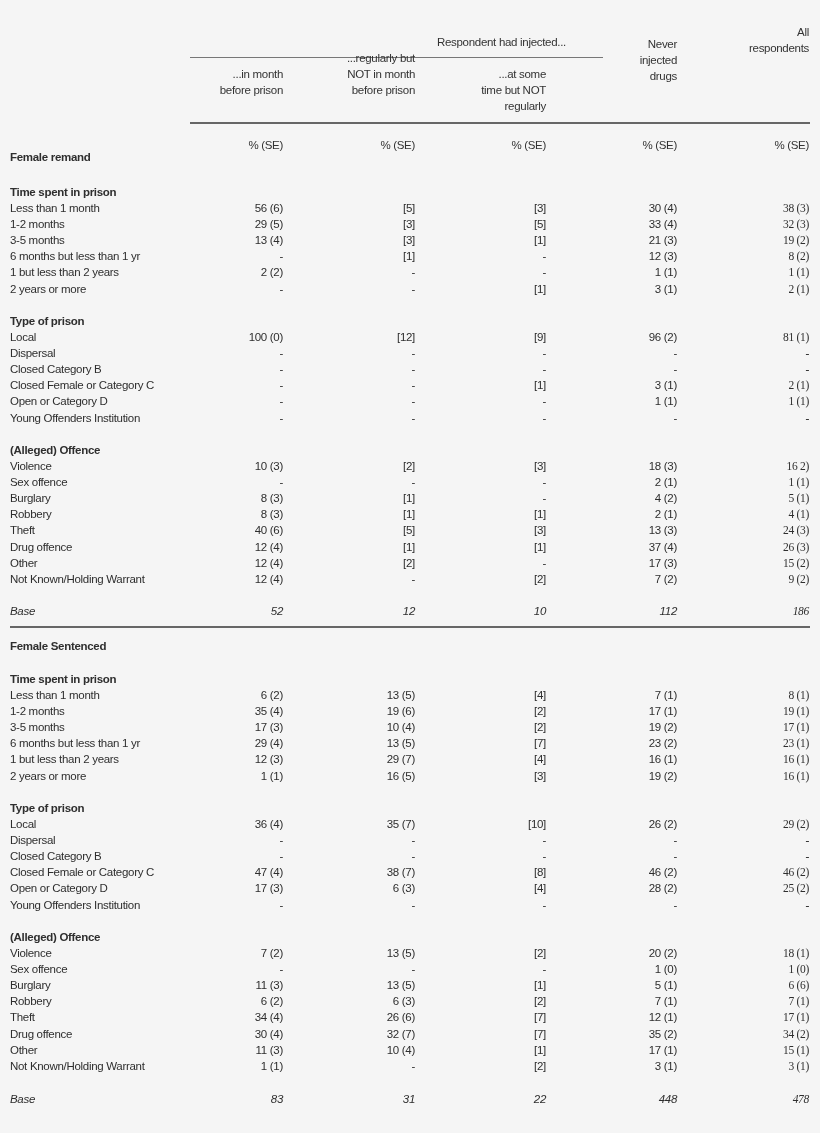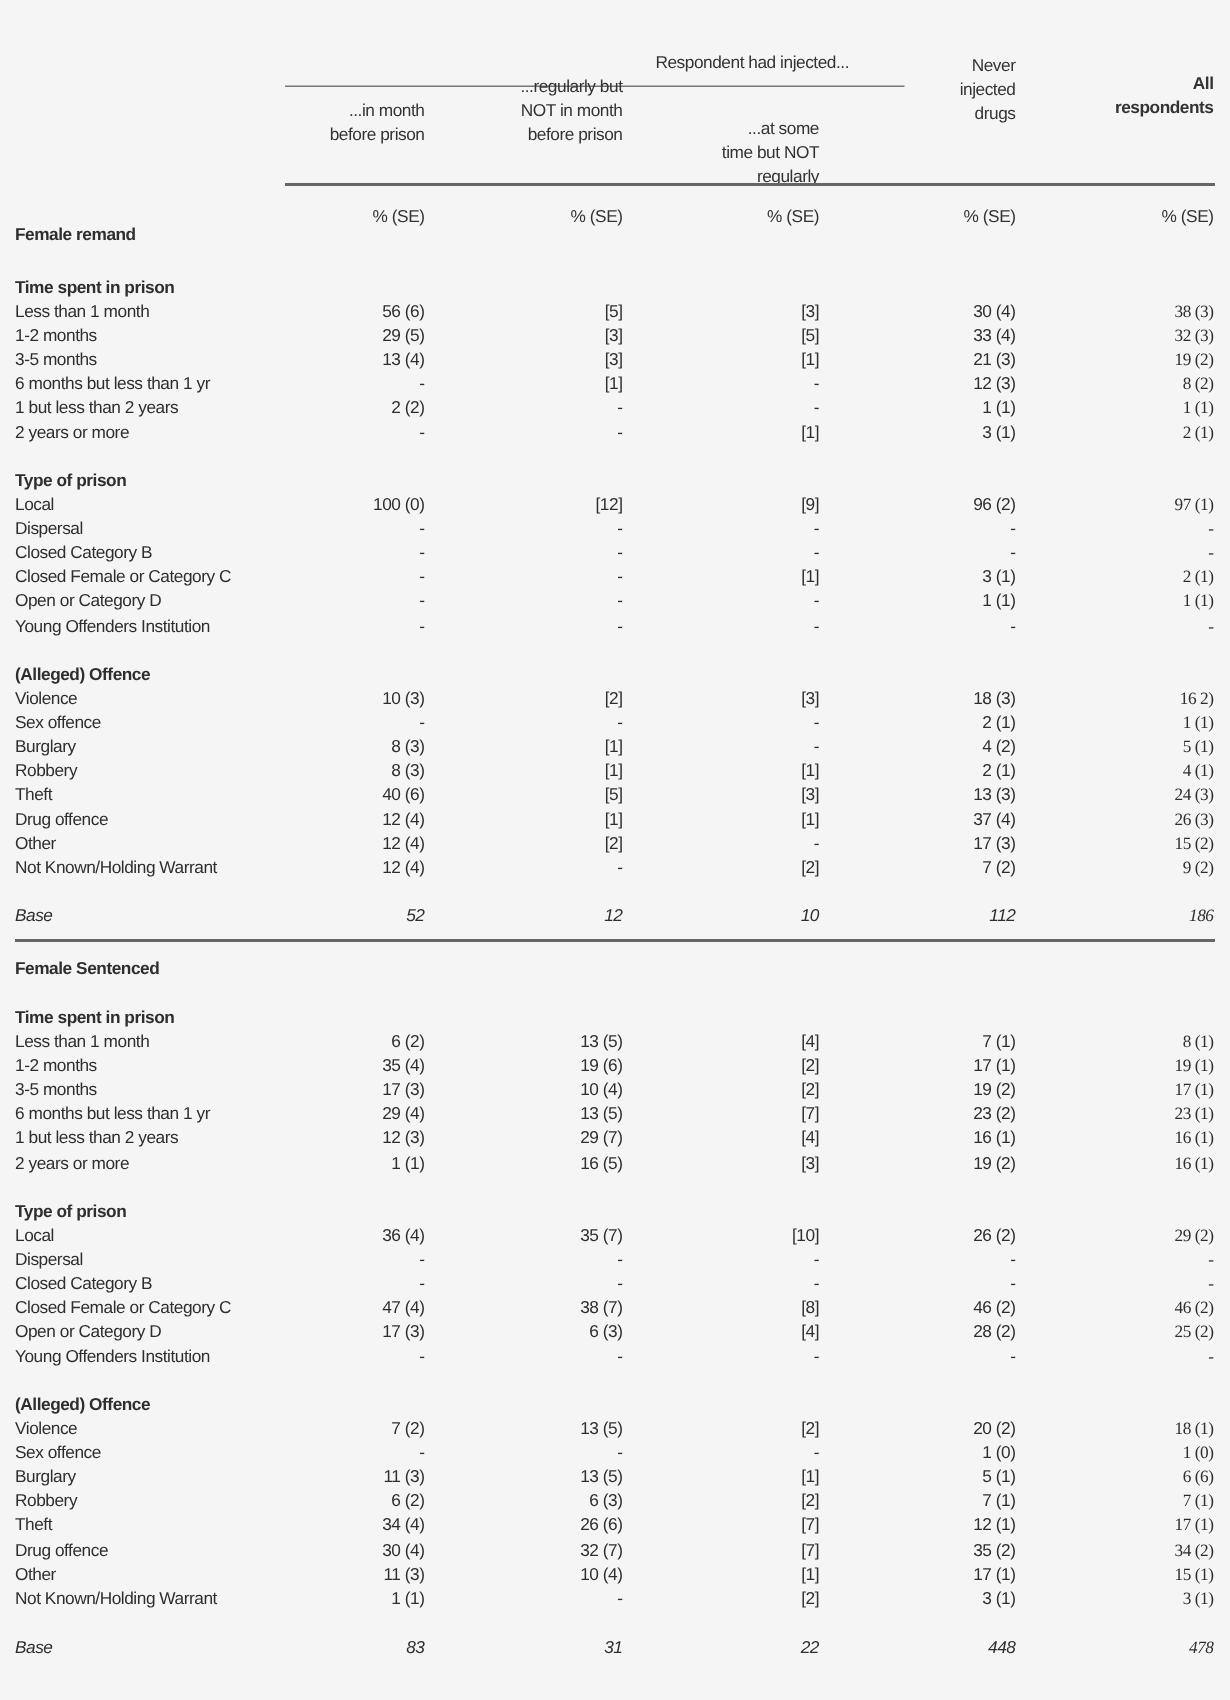--- a/index.html
+++ b/index.html
@@ -39,31 +39,31 @@
 
 <div class="colhdr" style="left:173px; width:110px; top:66px;">
   <div>...in month</div>
   <div>before prison</div>
 </div>
 <div class="colhdr" style="left:295px; width:120px; top:50px;">
   <div>...regularly but</div>
   <div>NOT in month</div>
   <div>before prison</div>
 </div>
-<div class="colhdr" style="left:426px; width:120px; top:78px;">
+<div class="colhdr" style="left:426px; width:120px; top:66px;">
   <div>...at some</div>
   <div>time but NOT</div>
   <div>regularly</div>
 </div>
 <div class="colhdr" style="left:567px; width:110px; top:36px;text-align:right;">
   <div>Never</div>
   <div>injected</div>
   <div>drugs</div>
 </div>
-<div class="colhdr" style="left:699px; width:110px; top:48px;font-weight:bold;">
+<div class="colhdr" style="left:699px; width:110px; top:24px;">
   <div>All</div>
   <div>respondents</div>
 </div>
 
 <div class="rule thick" style="left:190px; top:122px; width:620px;"></div>
 
 <div class="se" style="left:173px; width:110px;">% (SE)</div>
 <div class="se" style="left:305px; width:110px;">% (SE)</div>
 <div class="se" style="left:436px; width:110px;">% (SE)</div>
 <div class="se" style="left:567px; width:110px;">% (SE)</div>
@@ -123,21 +123,21 @@
       </div>
     </div>
     <div class="block" style="top: 313px;">
       <div class="group-title">Type of prison</div>
       <div class="row" style="top: 16px;">
         <span class="label">Local</span>
         <span class="c c1">100 (0)</span>
         <span class="c c2">[12]</span>
         <span class="c c3">[9]</span>
         <span class="c c4">96 (2)</span>
-        <span class="c c5">97 (1)</span>
+        <span class="c c5">81 (1)</span>
       </div>
       <div class="row" style="top: 32.1px;">
         <span class="label">Dispersal</span>
         <span class="c c1">-</span>
         <span class="c c2">-</span>
         <span class="c c3">-</span>
         <span class="c c4">-</span>
         <span class="c c5">-</span>
       </div>
       <div class="row" style="top: 48.2px;">

